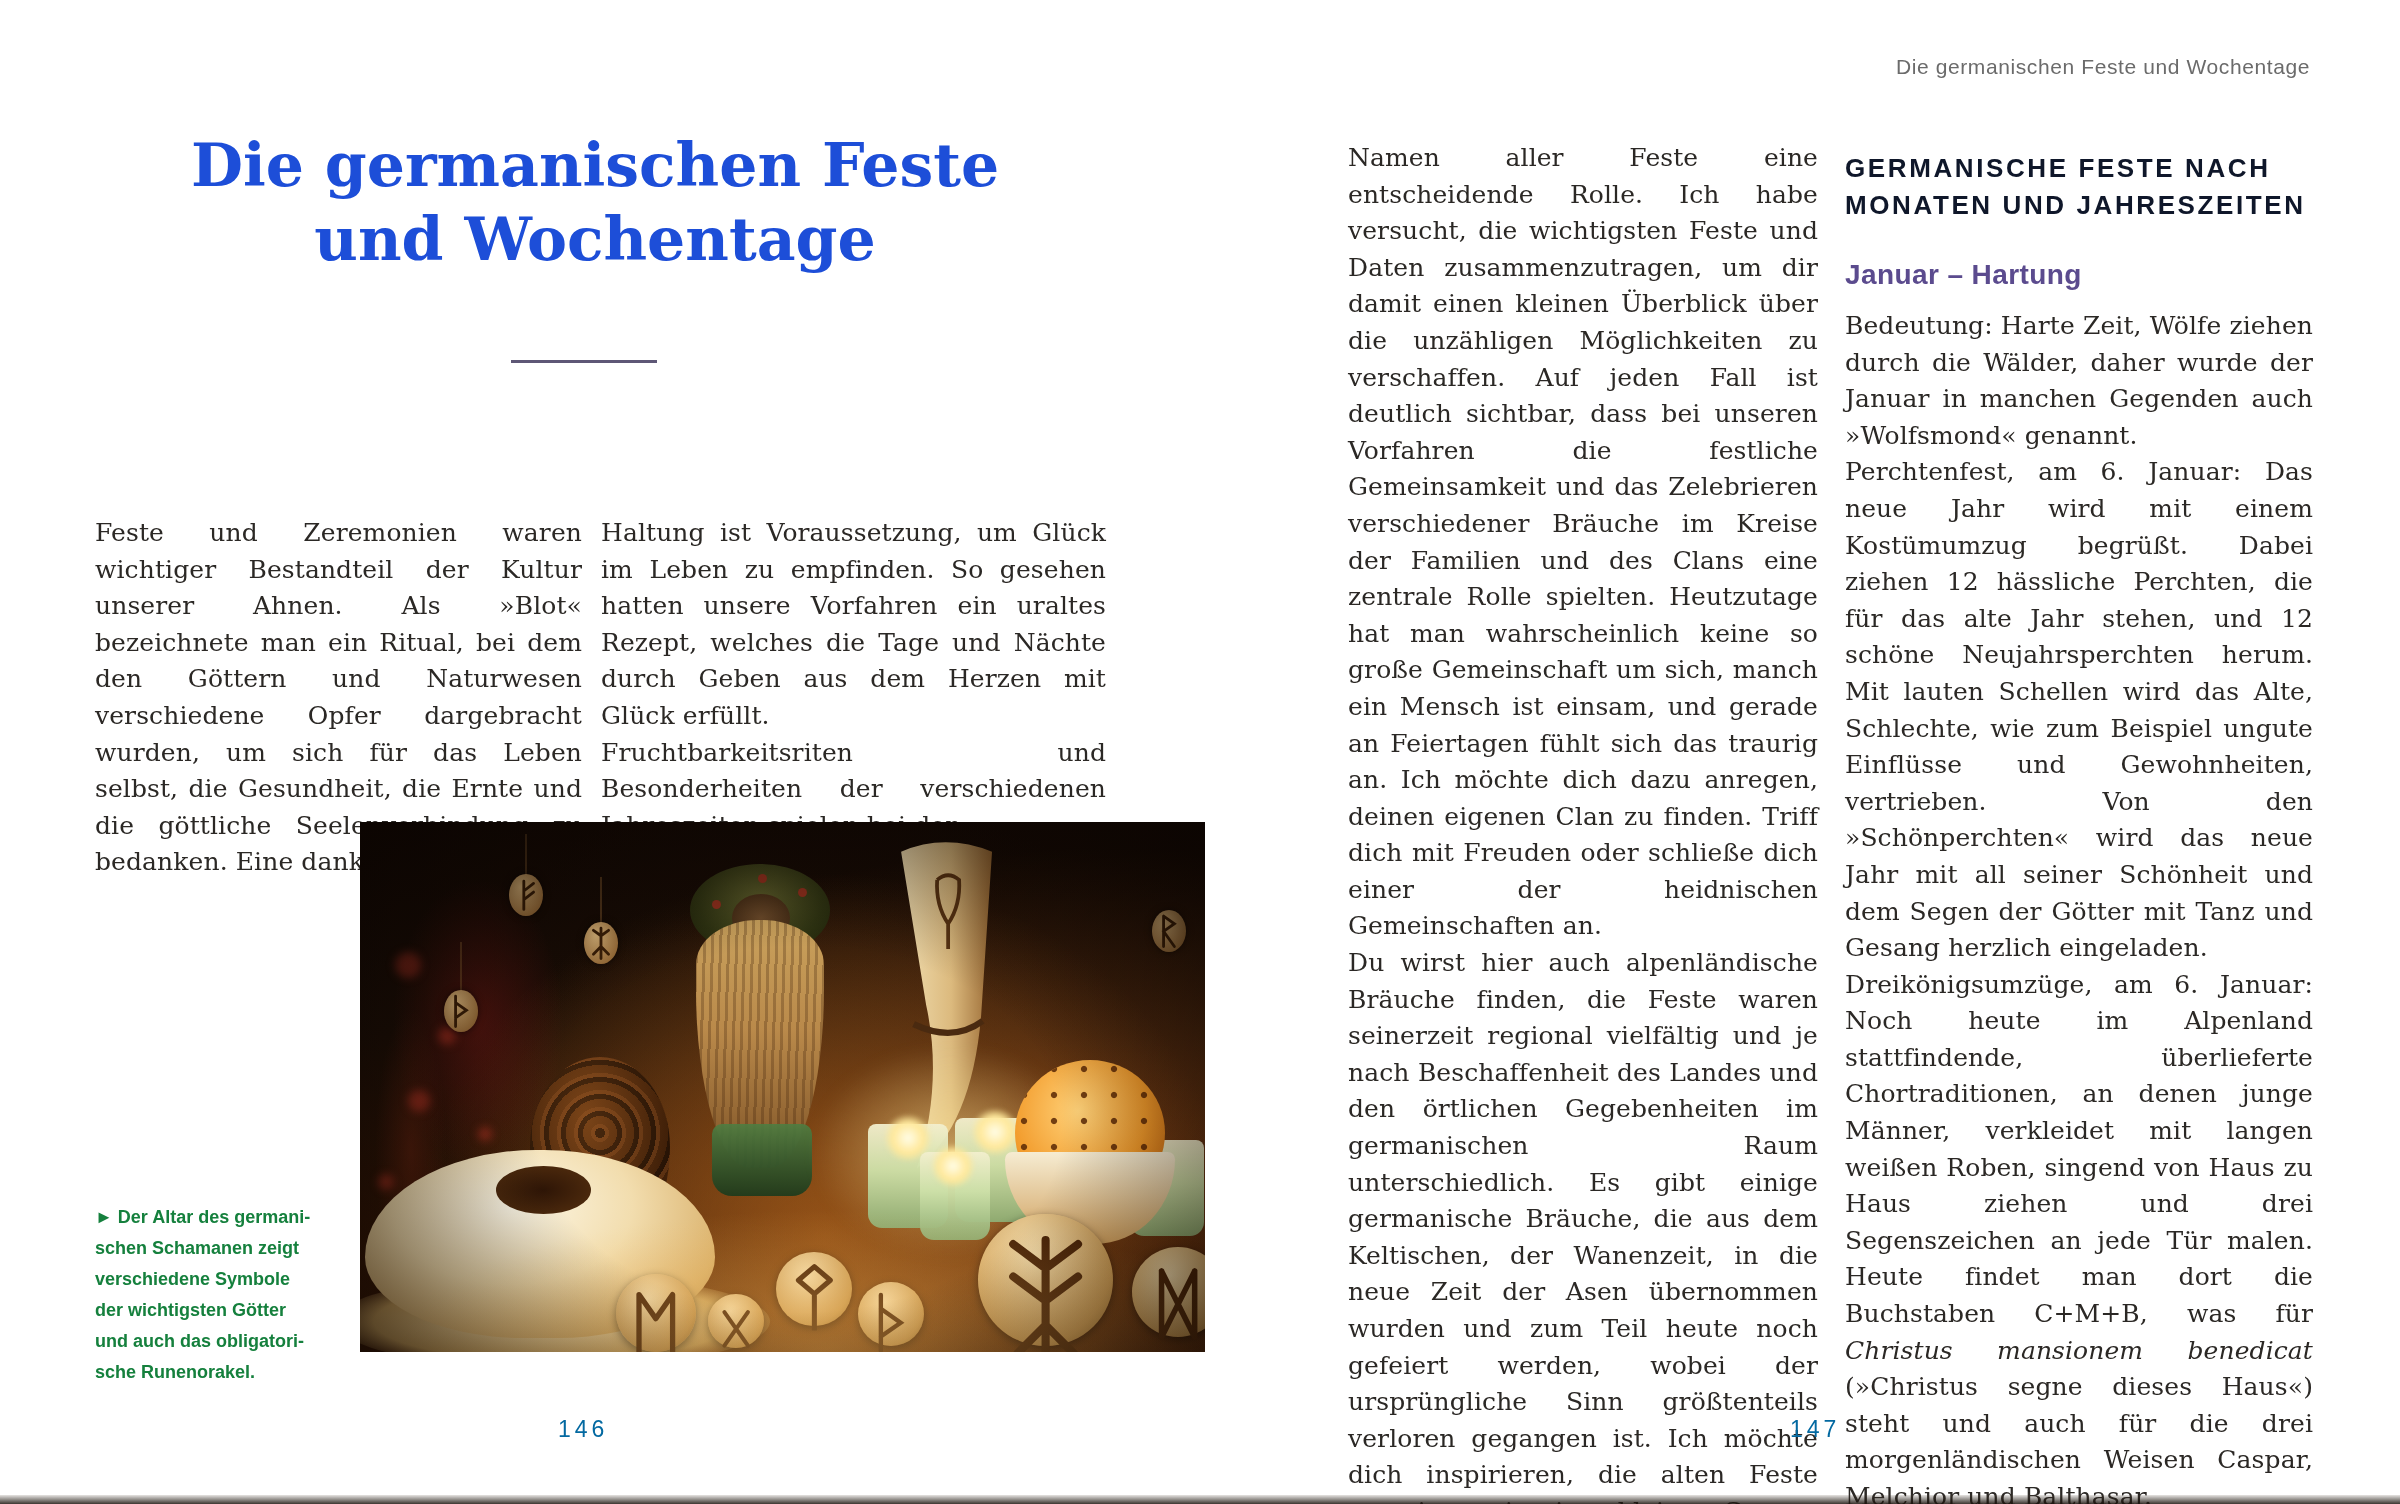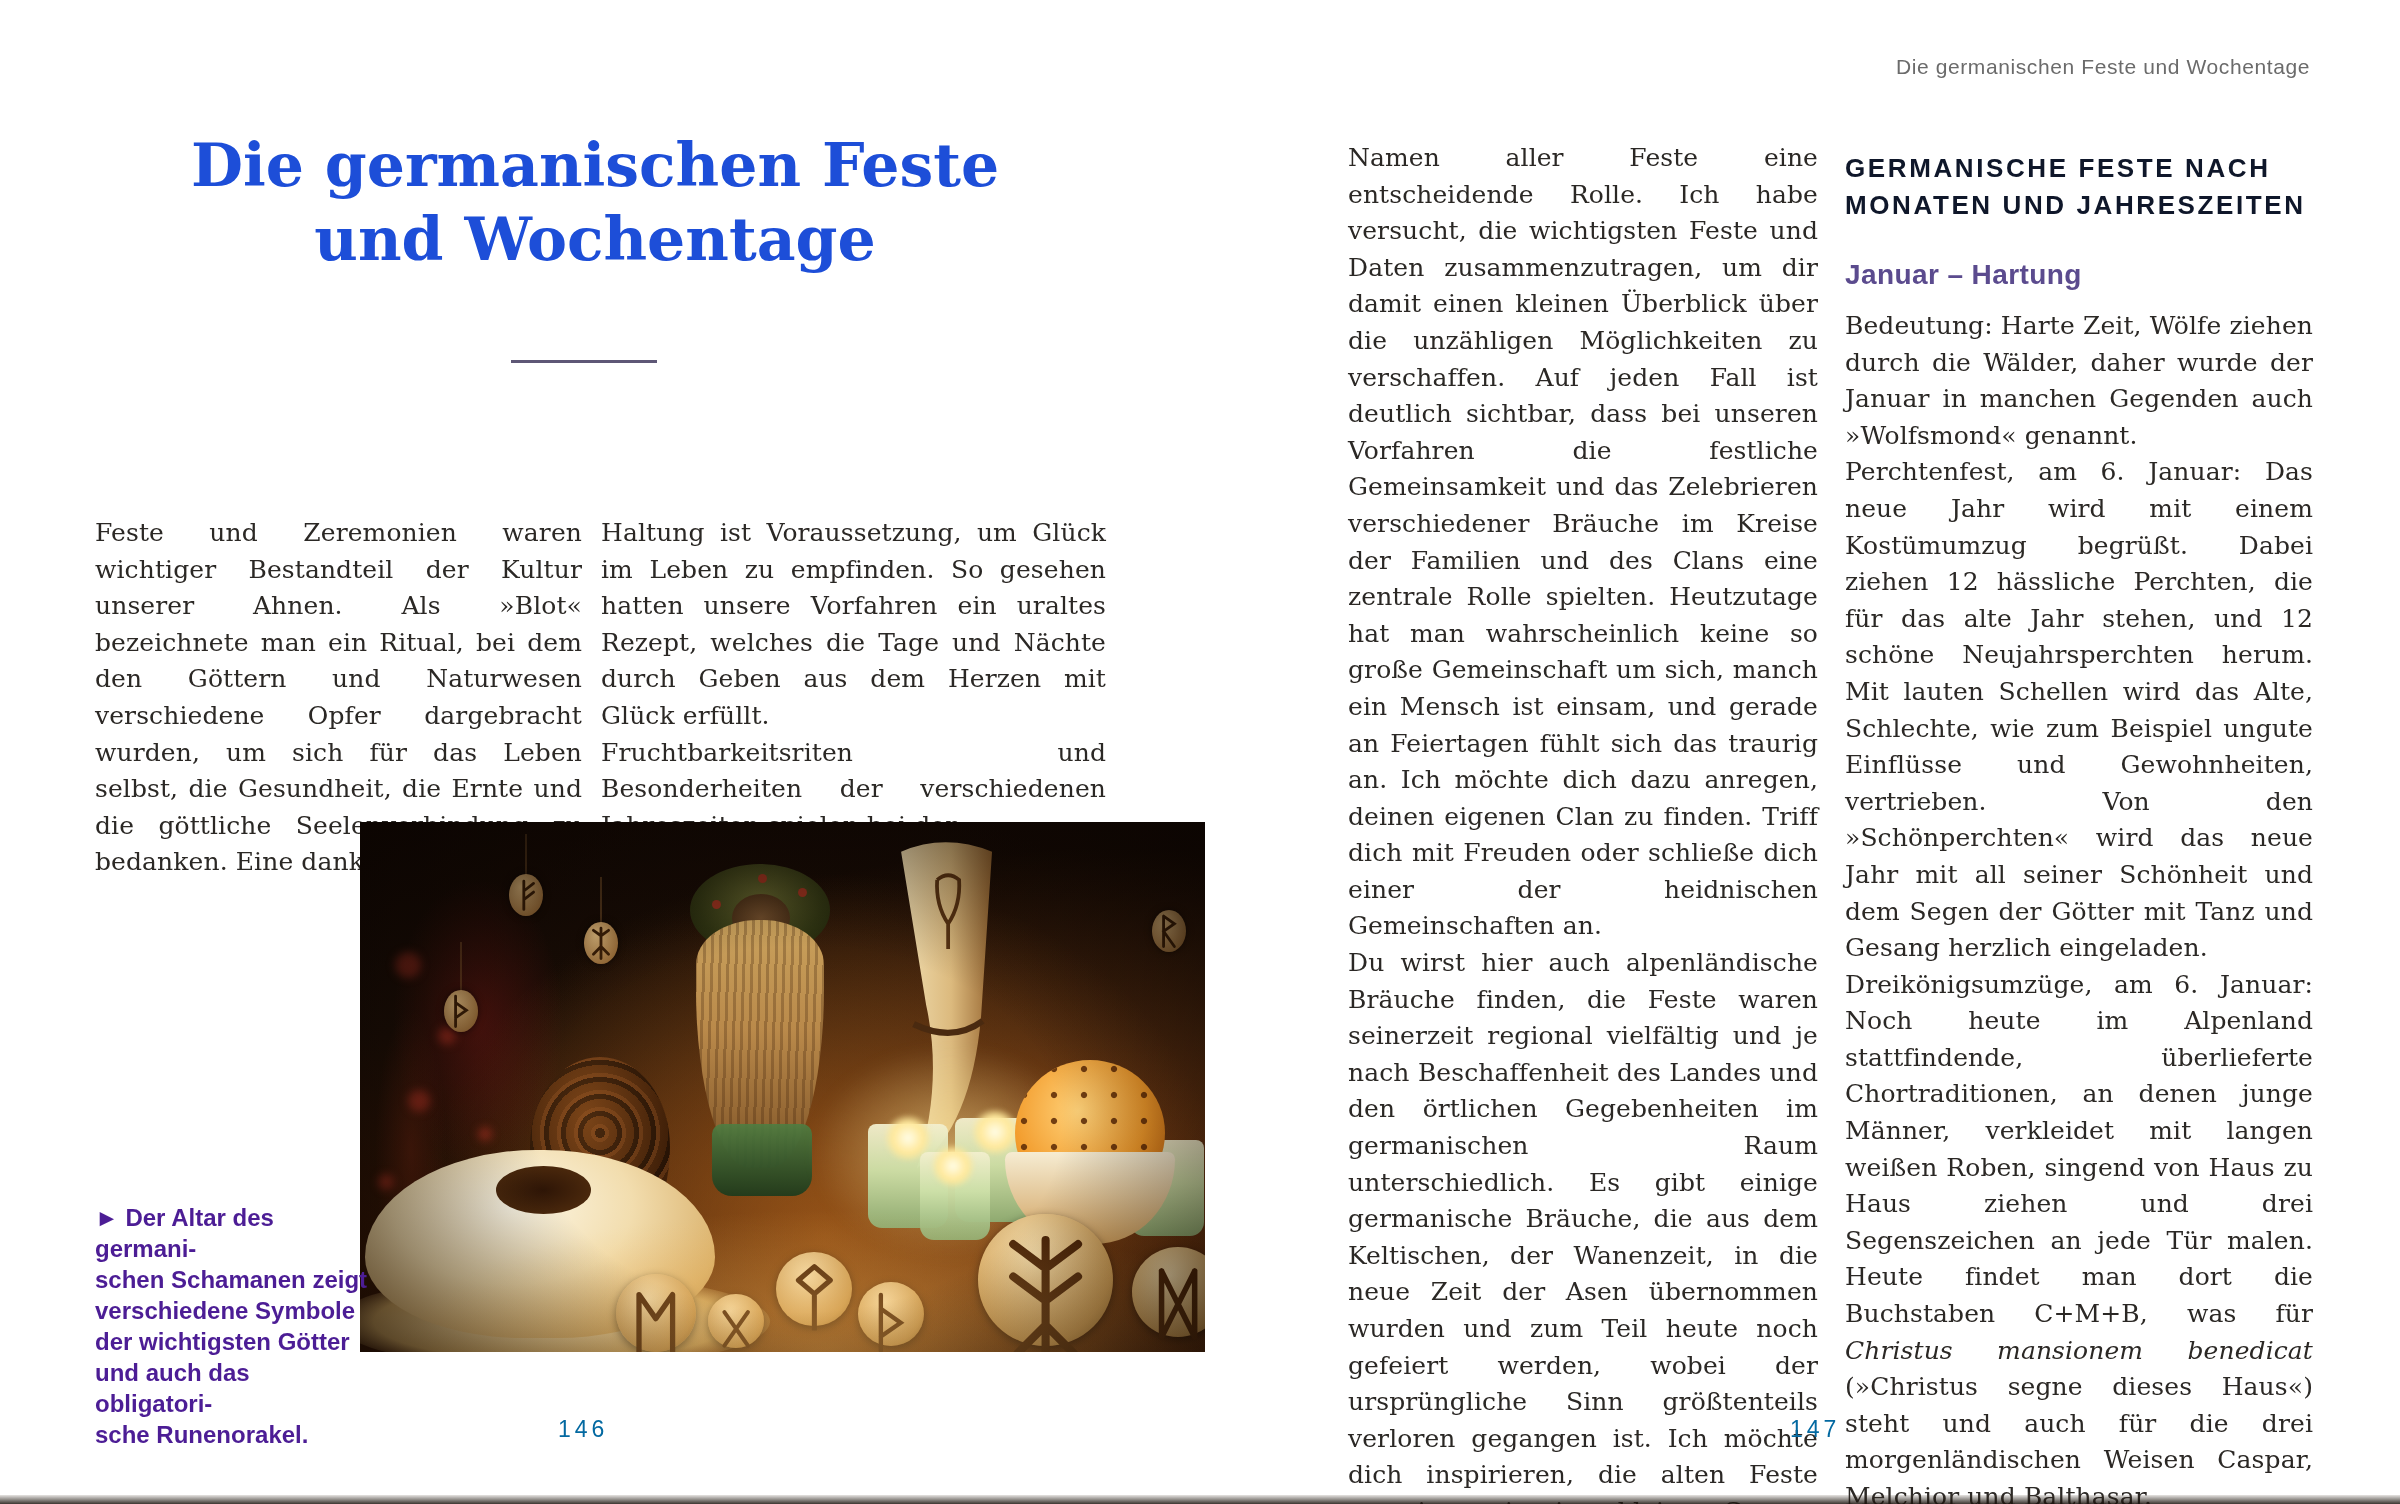--- a/index.html
+++ b/index.html
@@ -26,21 +26,21 @@
   .month-heading{margin:0 0 16px 0;font-family:"Liberation Sans","DejaVu Sans",sans-serif;
         font-weight:bold;font-size:28px;line-height:34px;color:#5b4b8e;letter-spacing:.4px;}
   .col-r2 b{font-weight:normal;}
   .col-r2 i{font-style:italic;}
 
   .running-head{position:absolute;right:90px;top:55px;
         font-family:"Liberation Sans","DejaVu Sans",sans-serif;
         font-size:21px;color:#6b6b6b;letter-spacing:.6px;}
   .caption{position:absolute;left:95px;top:1202px;width:275px;
         font-family:"Liberation Sans","DejaVu Sans",sans-serif;font-weight:700;
-        font-size:24px;line-height:31px;color:#4c1d95;white-space:pre-line;}
+        font-size:18px;line-height:31px;color:#15803d;white-space:pre-line;}
   .pagenum{position:absolute;font-family:"Liberation Sans","DejaVu Sans",sans-serif;
         font-size:23px;color:#0369a1;letter-spacing:4px;}
   .pn-l{left:558px;top:1416px;}
   .pn-r{left:1790px;top:1416px;}
   .bottom-shadow{position:absolute;left:0;bottom:0;width:2400px;height:9px;
         background:linear-gradient(180deg,rgba(90,75,60,.15),rgba(25,18,12,.85));}
 
   
   .photo{position:absolute;left:360px;top:822px;width:845px;height:530px;overflow:hidden;background:#160b05;}
   .ph{position:absolute;}

